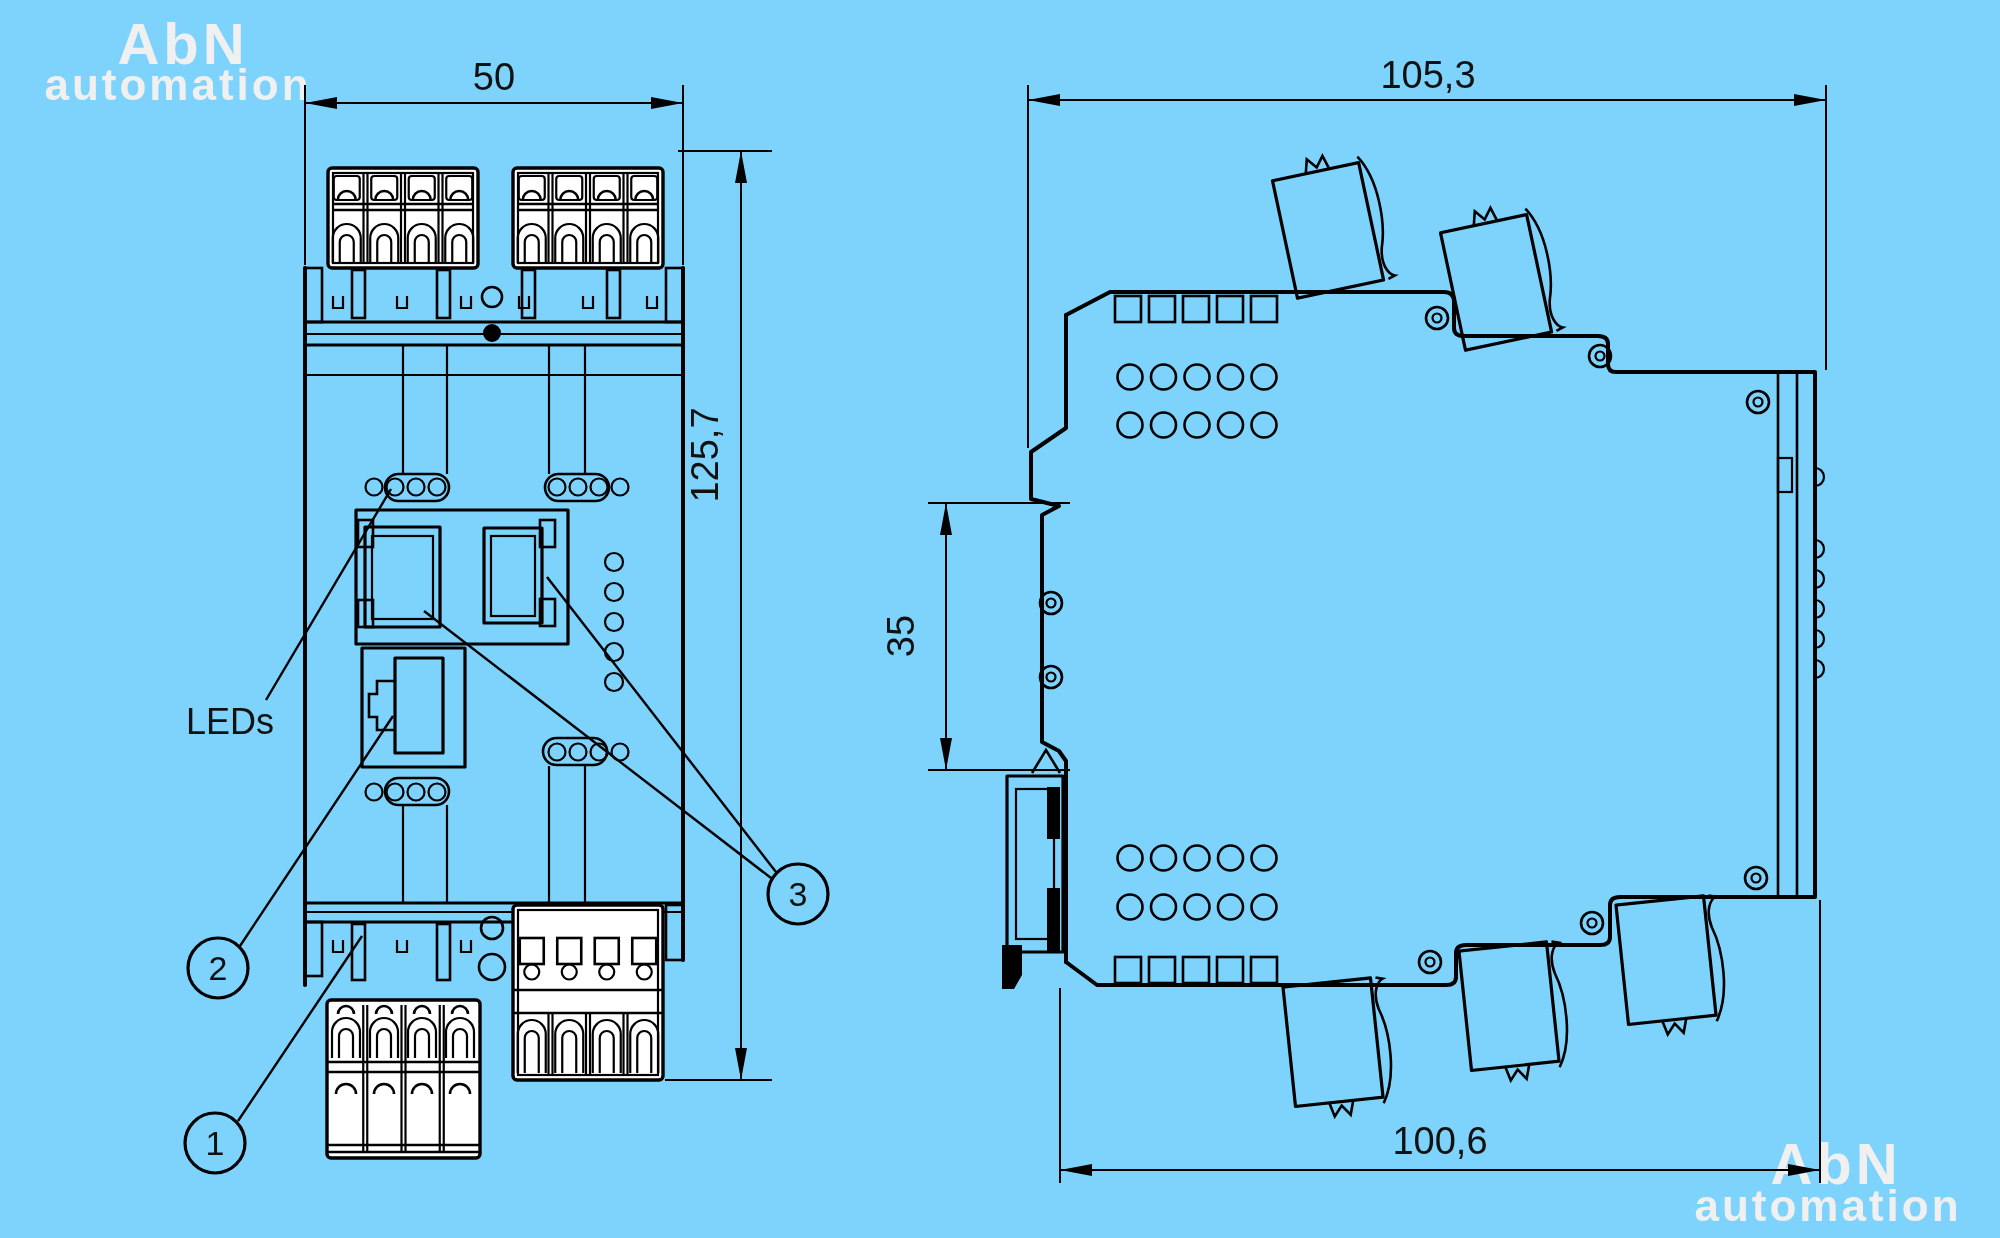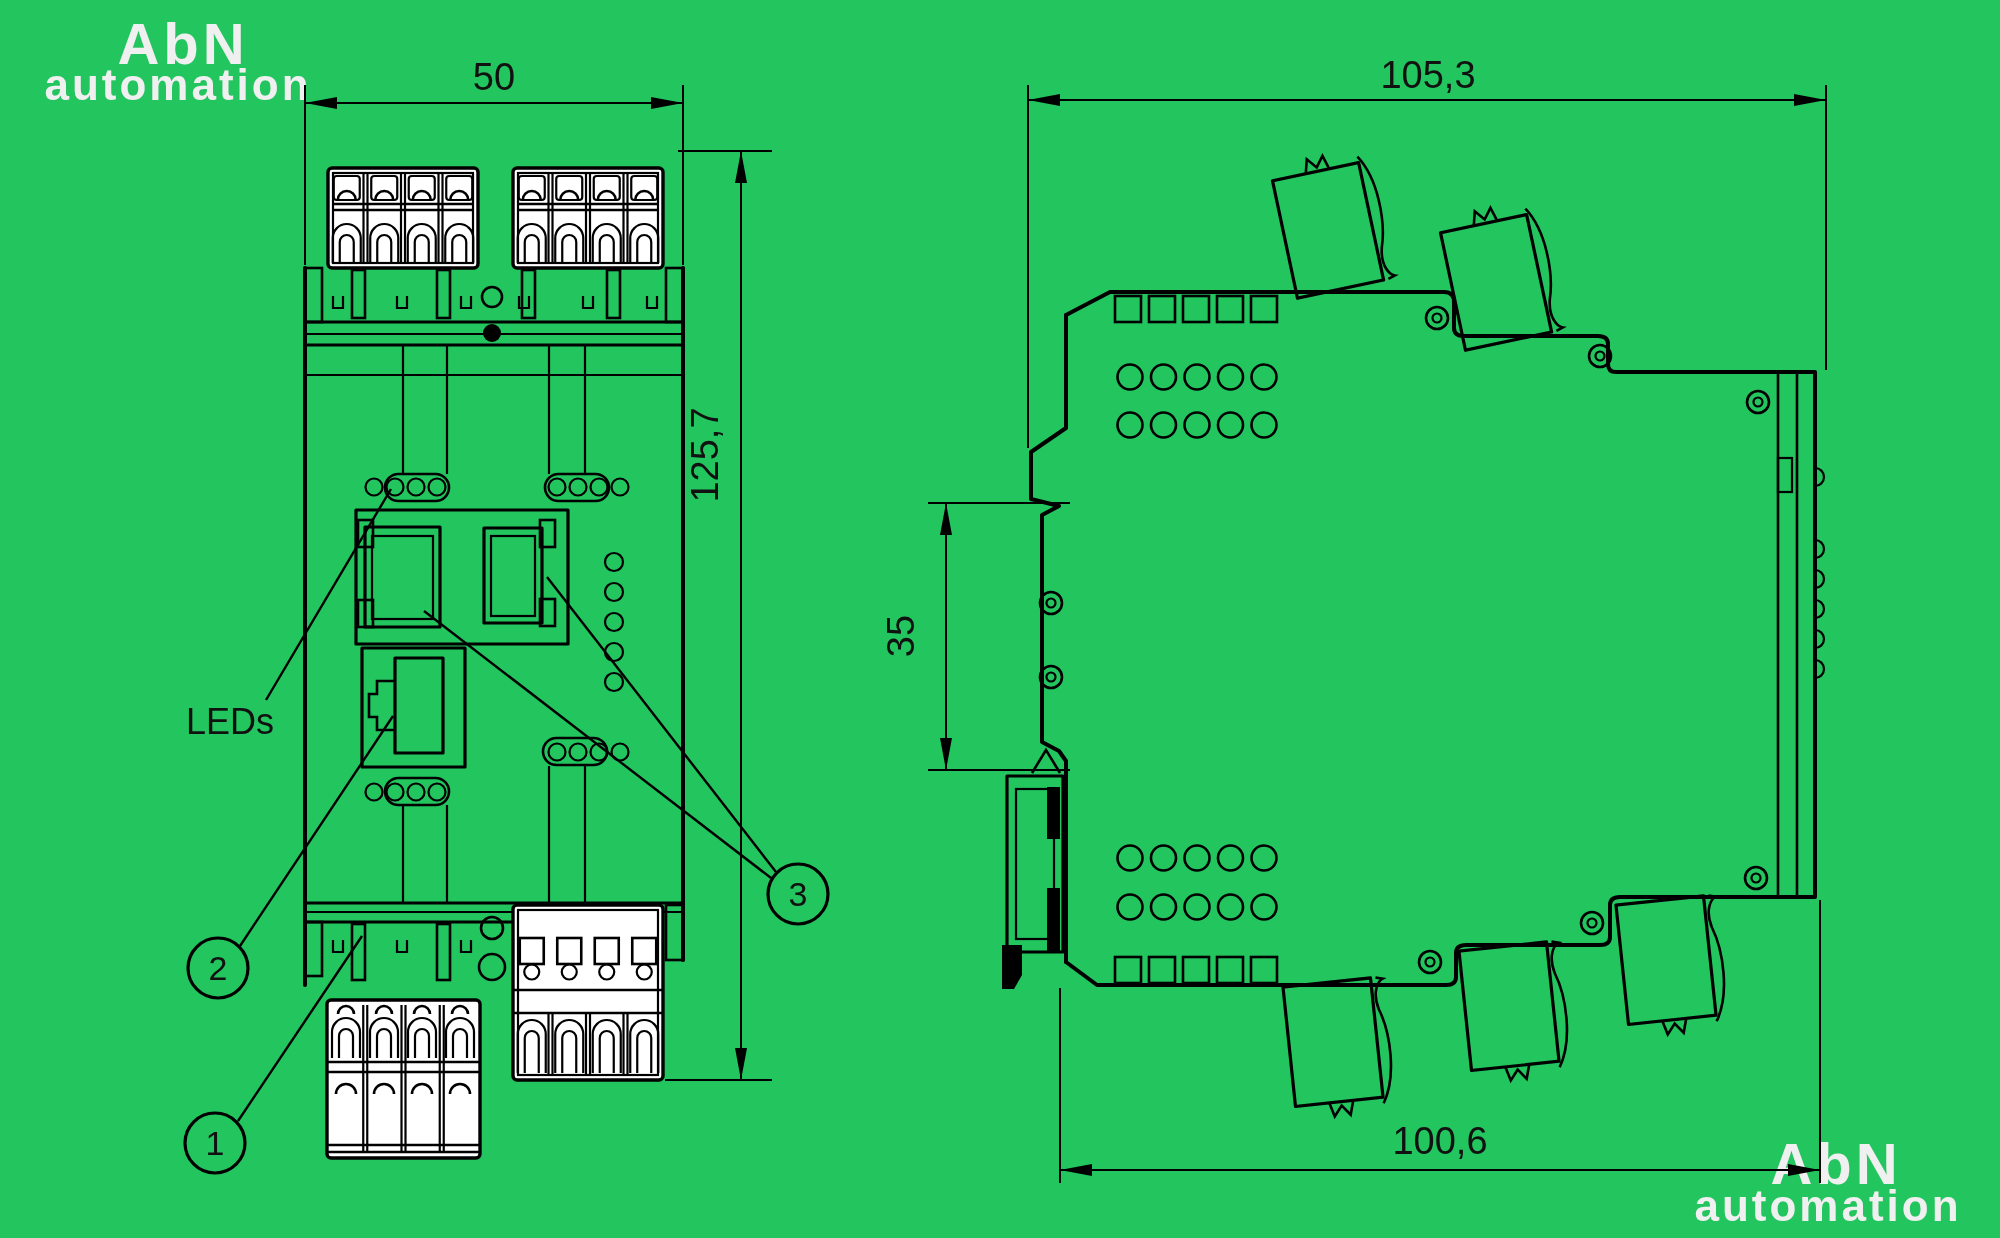--- a/index.html
+++ b/index.html
@@ -1,16 +1,16 @@
 <!DOCTYPE html>
 <html><head>
 <meta charset="utf-8">
 <style>
   html,body{margin:0;padding:0;background:#ffffff;}
-  .stage{width:2000px;height:1238px;position:relative;background:#22c55e;overflow:hidden;}
+  .stage{width:2000px;height:1238px;position:relative;background:#7dd3fc;overflow:hidden;}
   svg{display:block;}
   svg *{vector-effect:none;}
   .ln{stroke:#000;fill:none;}
   .thick{stroke-width:4;stroke-linejoin:round;stroke-linecap:round;}
   .med{stroke-width:3.2;stroke-linejoin:round;}
   .blk{stroke-width:3.4;fill:#fff;}
   .det{stroke-width:2.2;}
   .det2{stroke-width:2.6;}
   .dim{stroke-width:2;}
   .leader{stroke-width:2.4;}

